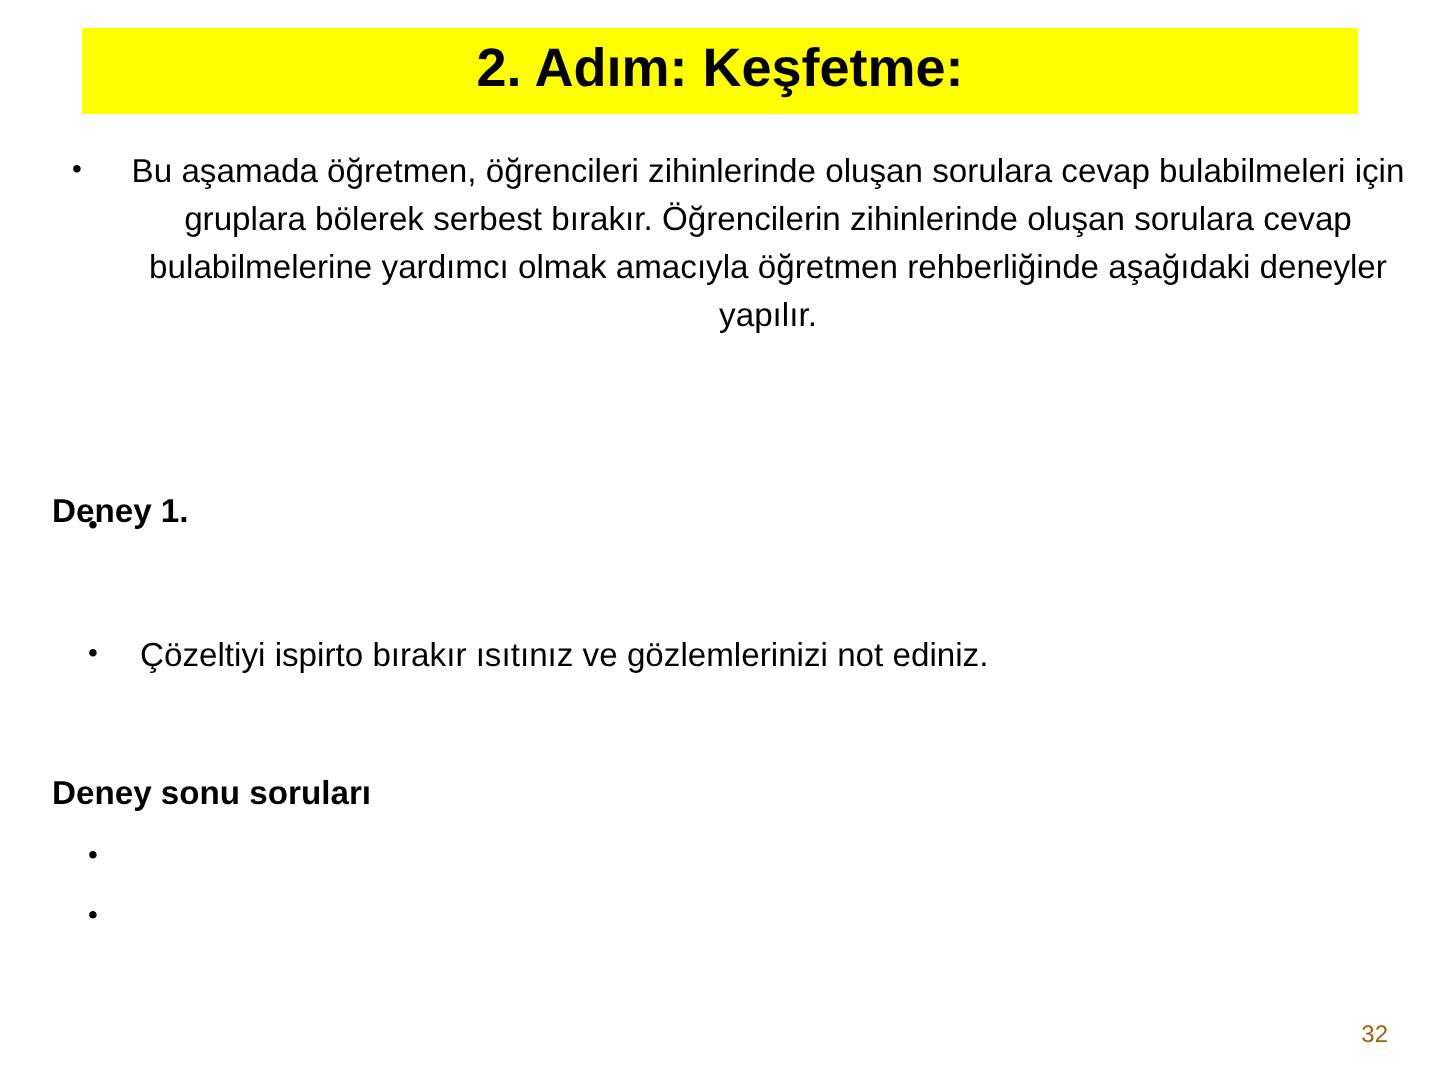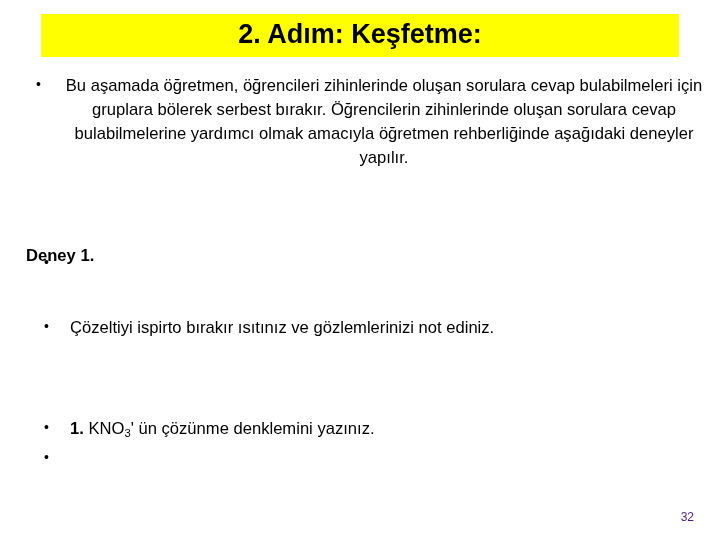--- a/index.html
+++ b/index.html
@@ -98,21 +98,21 @@
     font-size: 0.68em;
     vertical-align: -0.28em;
   }
 
   
   .page-number {
     position: absolute;
     right: 26px;
     bottom: 16px;
     font-size: 12px;
-    color: #4c1d95;
+    color: #a16207;
   }
 
   
   #block-intro      { top: 74px; }
   #block-deney1-h   { top: 244px; }
   #block-deney1-i1  { top: 252px; }
   #block-deney1-i2  { top: 316px; }
   #block-sorular-h  { top: 385px; }
   #block-soru-1     { top: 417px; }
   #block-soru-2     { top: 447px; }
@@ -143,25 +143,27 @@
     </div>
   </div>
 
   <div class="block" id="block-deney1-i2">
     <div class="li">
       <span class="bullet">•</span>
       <span><span>Çözeltiyi ispirto bırakır ısıtınız ve gözlemlerinizi not ediniz.</span></span>
     </div>
   </div>
 
+  <div class="block" id="block-sorular-h">
+    <div class="heading">Deney sonu soruları</div>
+  </div>
 
   <div class="block" id="block-soru-1">
     <div class="li">
       <span class="bullet">•</span>
-      <span><span class="num">1.</span><span> KNO</span><sub>3</sub><span>' ün çözünme denklemini yazınız.</span></span>
     </div>
   </div>
 
   <div class="block" id="block-soru-2">
     <div class="li">
       <span class="bullet">•</span>
     </div>
   </div>
 
   <div class="page-number">32</div>

